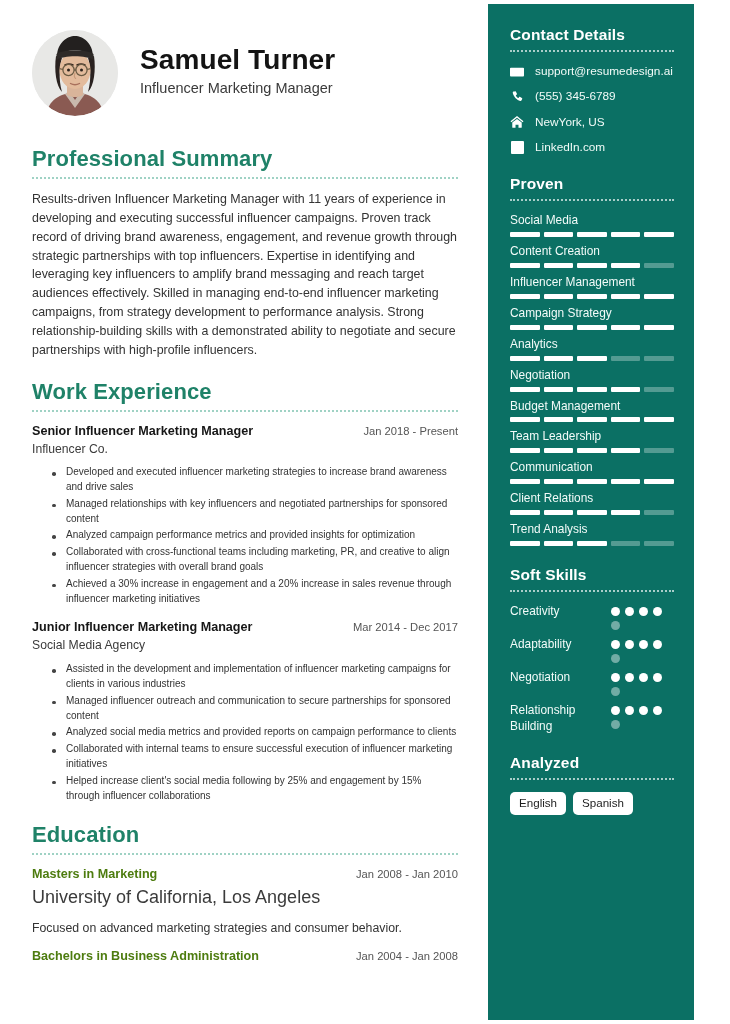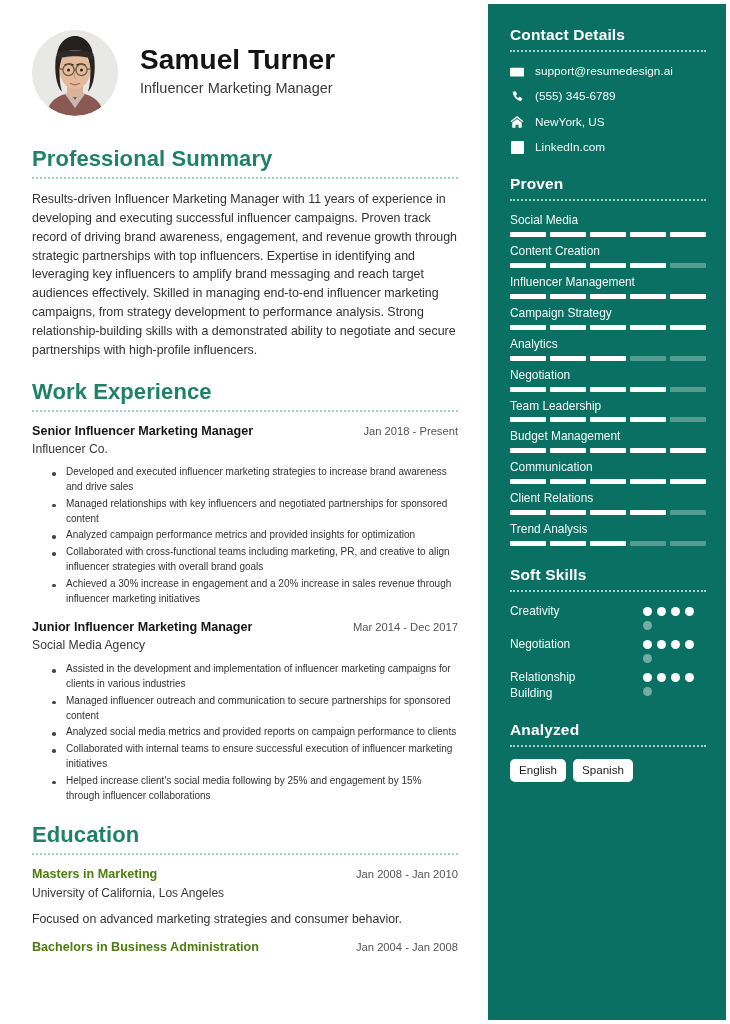--- a/index.html
+++ b/index.html
@@ -153,36 +153,36 @@
     color: #4d7c0f;
     line-height: 1.35;
   }
   .edu-dates {
     font-size: 11.2px;
     color: #555555;
     white-space: nowrap;
     flex: 0 0 auto;
   }
   .edu-school {
-    font-size: 12px;
+    font-size: 18px;
     color: #3b3b3b;
     line-height: 1.5;
     margin-top: 1px;
   }
   .edu-desc {
     font-size: 12.3px;
     color: #333333;
     line-height: 1.5;
     margin-top: 8px;
     margin-bottom: 10px;
   }
 
   
   .side-col {
-    width: 238px;
+    width: 206px;
     background: #0b7064;
     box-sizing: border-box;
     padding: 22px 20px 0 22px;
     color: #ffffff;
   }
   .side-section { margin-bottom: 20px; }
   .side-head {
     font-size: 15.5px;
     font-weight: bold;
     color: #ffffff;
@@ -496,37 +496,37 @@
               <div class="skill-label">Negotiation</div>
               <div class="skill-bar">
                 <span class="seg on"></span>
                 <span class="seg on"></span>
                 <span class="seg on"></span>
                 <span class="seg on"></span>
                 <span class="seg"></span>
               </div>
             </div>
             <div class="skill-item">
+              <div class="skill-label">Budget Management</div>
+              <div class="skill-bar">
+                <span class="seg on"></span>
+                <span class="seg on"></span>
+                <span class="seg on"></span>
+                <span class="seg on"></span>
+                <span class="seg on"></span>
+              </div>
+            </div>
+            <div class="skill-item">
               <div class="skill-label">Team Leadership</div>
               <div class="skill-bar">
                 <span class="seg on"></span>
                 <span class="seg on"></span>
                 <span class="seg on"></span>
                 <span class="seg on"></span>
                 <span class="seg"></span>
-              </div>
-            </div>
-            <div class="skill-item">
-              <div class="skill-label">Budget Management</div>
-              <div class="skill-bar">
-                <span class="seg on"></span>
-                <span class="seg on"></span>
-                <span class="seg on"></span>
-                <span class="seg on"></span>
-                <span class="seg on"></span>
               </div>
             </div>
             <div class="skill-item">
               <div class="skill-label">Communication</div>
               <div class="skill-bar">
                 <span class="seg on"></span>
                 <span class="seg on"></span>
                 <span class="seg on"></span>
                 <span class="seg on"></span>
                 <span class="seg on"></span>
@@ -563,20 +563,30 @@
               <div class="soft-label">Creativity</div>
               <div class="soft-dots">
                 <span class="dot on"></span>
                 <span class="dot on"></span>
                 <span class="dot on"></span>
                 <span class="dot on"></span>
                 <span class="dot"></span>
               </div>
             </div>
             <div class="soft-item">
+              <div class="soft-label">Adaptability</div>
+              <div class="soft-dots">
+                <span class="dot on"></span>
+                <span class="dot on"></span>
+                <span class="dot on"></span>
+                <span class="dot on"></span>
+                <span class="dot"></span>
+              </div>
+            </div>
+            <div class="soft-item">
               <div class="soft-label">Negotiation</div>
               <div class="soft-dots">
                 <span class="dot on"></span>
                 <span class="dot on"></span>
                 <span class="dot on"></span>
                 <span class="dot on"></span>
                 <span class="dot"></span>
               </div>
             </div>
             <div class="soft-item">

